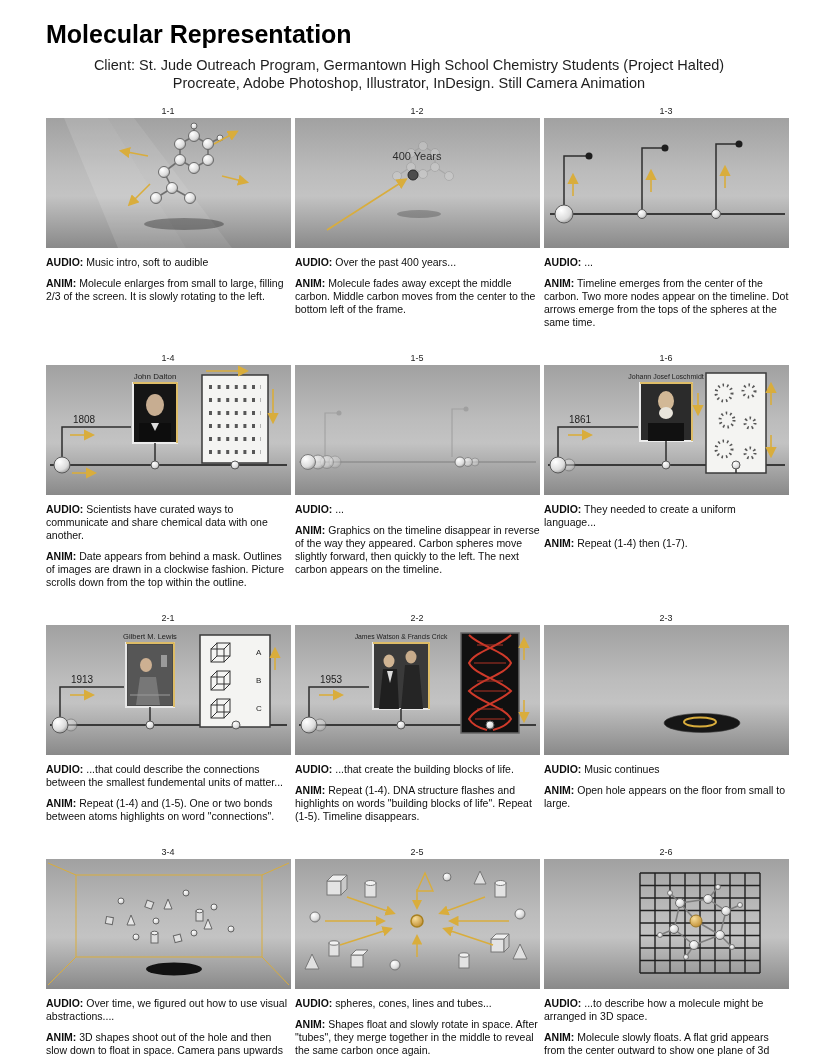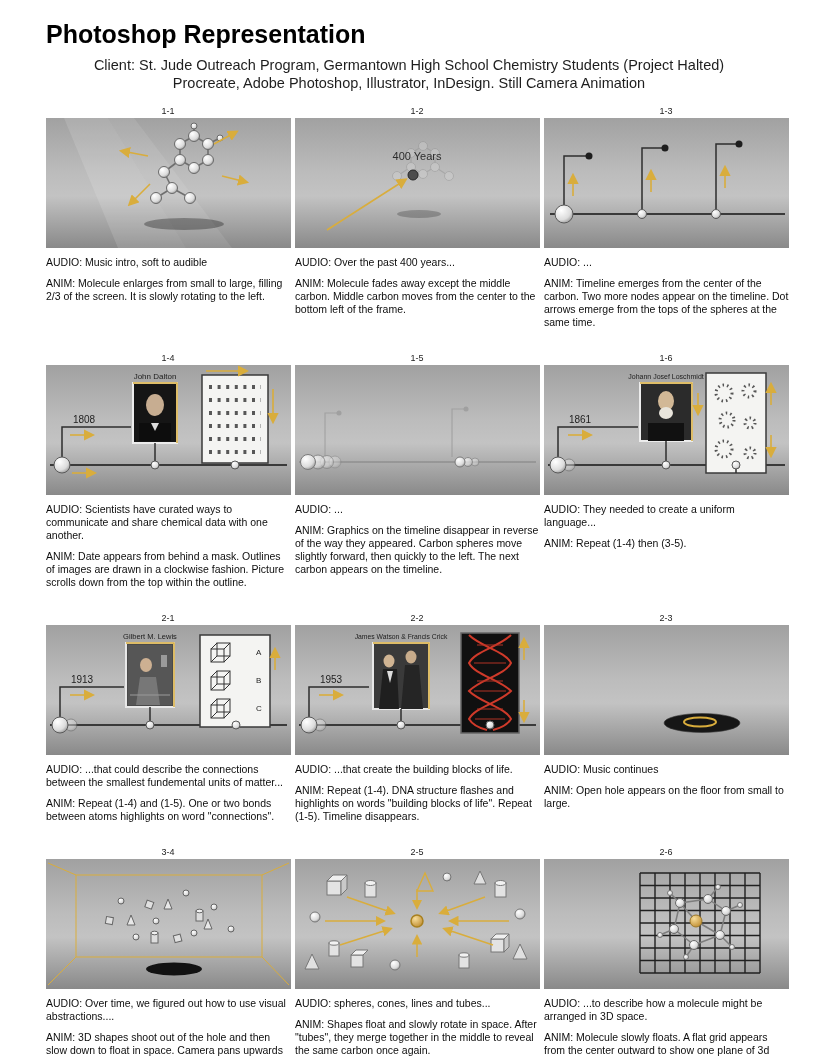--- a/index.html
+++ b/index.html
@@ -6,21 +6,21 @@
   html, body { background: #ffffff; }
   body { font-family: "Liberation Sans", sans-serif; }
   .page { width: 816px; height: 1056px; margin: 0 auto; background: #fff; padding: 20px 26px 10px 46px; overflow: hidden; position: relative; }
   .title { font-size: 25px; font-weight: 700; color: #000; }
   .subtitle { margin-top: 7px; font-size: 14.5px; line-height: 1.26; color: #1e1e1e; max-width: 726px; text-align: center; }
   .board { margin-top: 13px; display: grid; grid-template-columns: repeat(3, 245px); column-gap: 4px; row-gap: 24px; }
   .panel { width: 245px; }
   .frame-label { text-align: center; font-size: 9px; color: #222; margin-bottom: 2px; padding-right: 1px; }
   .shot { width: 245px; height: 130px; display: block; background: #b0b0b0; }
   .cap { margin-top: 8px; font-size: 10.5px; line-height: 1.24; color: #0d0d0d; }
-  .prefix { font-weight: 400; }
+  .prefix { font-weight: 700; }
   svg text { font-family: "Liberation Sans", sans-serif; }
 </style>
 </head>
 <body>
 
 <svg width="0" height="0" style="position:absolute" aria-hidden="true">
   <defs>
     <linearGradient id="gBg" x1="0" y1="0" x2="0" y2="1">
       <stop offset="0" stop-color="#a1a1a1"></stop>
       <stop offset="0.42" stop-color="#bcbcbc"></stop>
@@ -37,21 +37,21 @@
       <stop offset="1" stop-color="#bd8a2e"></stop>
     </radialGradient>
     <marker id="mAr" markerWidth="7" markerHeight="7" refX="5" refY="3.5" orient="auto">
       <path d="M0,0 L7,3.5 L0,7 Z" fill="#d9ad3c"></path>
     </marker>
   </defs>
 </svg>
 
 <div class="page">
 
-  <h1 class="title">Photoshop Representation</h1>
+  <h1 class="title">Molecular Representation</h1>
   <div class="subtitle">
     <div>Client: St. Jude Outreach Program, Germantown High School Chemistry Students (Project Halted)</div>
     <div>Procreate, Adobe Photoshop, Illustrator,  InDesign.  Still Camera Animation</div>
   </div>
 
   <div class="board">
 
     <figure class="panel">
       <div class="frame-label">1-1</div>
       <svg class="shot" viewBox="0 0 245 130" preserveAspectRatio="none">
@@ -244,21 +244,21 @@
         </g>
         <line x1="154" y1="28" x2="154" y2="48" stroke="#d9ad3c" stroke-width="1.6" marker-end="url(#mAr)"></line>
         <line x1="227" y1="40" x2="227" y2="20" stroke="#d9ad3c" stroke-width="1.6" marker-end="url(#mAr)"></line>
         <line x1="227" y1="70" x2="227" y2="90" stroke="#d9ad3c" stroke-width="1.6" marker-end="url(#mAr)"></line>
         <line x1="192" y1="108" x2="192" y2="100" stroke="#2e2e2e" stroke-width="1.5"></line>
         <circle cx="192" cy="100" r="4" fill="url(#gSph)" stroke="#5a5a5a"></circle>
         <circle cx="25" cy="100" r="6" fill="url(#gSph)" stroke="#5a5a5a" opacity="0.45"></circle>
         <circle cx="14" cy="100" r="8" fill="url(#gSph)" stroke="#5a5a5a"></circle>
       </svg>
       <p class="cap"><span class="prefix">AUDIO:</span> <span>They needed to create a uniform language...</span></p>
-      <p class="cap"><span class="prefix">ANIM:</span> <span>Repeat (1-4) then (3-5).</span></p>
+      <p class="cap"><span class="prefix">ANIM:</span> <span>Repeat (1-4) then (1-7).</span></p>
     </figure>
 
     <figure class="panel">
       <div class="frame-label">2-1</div>
       <svg class="shot" viewBox="0 0 245 130" preserveAspectRatio="none">
         <rect width="245" height="130" fill="url(#gBg)"></rect>
         <line x1="4" y1="100" x2="241" y2="100" stroke="#3a3a3a" stroke-width="2"></line>
         <path d="M14,96 L14,62 L78,62" stroke="#2e2e2e" stroke-width="1.5" fill="none"></path>
         <text x="36" y="58" text-anchor="middle" font-size="10" fill="#1e1e1e">1913</text>
         <line x1="24" y1="70" x2="46" y2="70" stroke="#d9ad3c" stroke-width="1.6" marker-end="url(#mAr)"></line>

